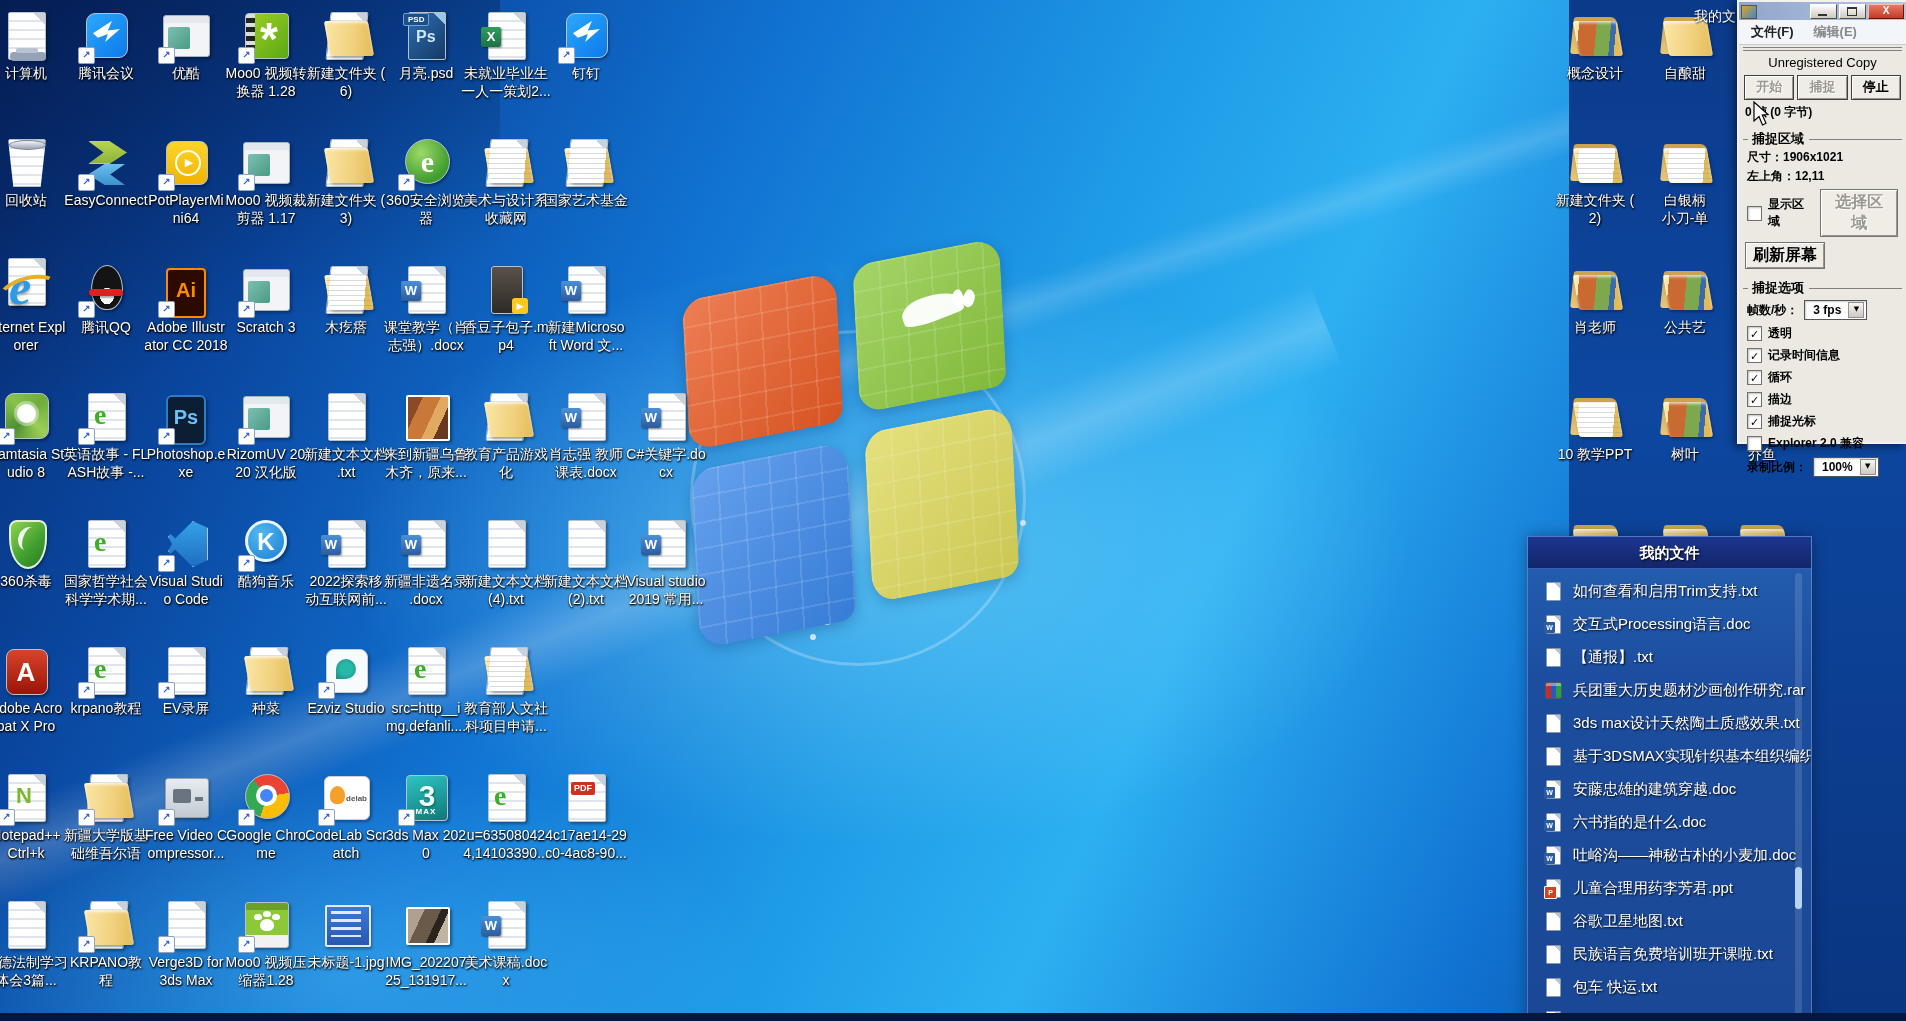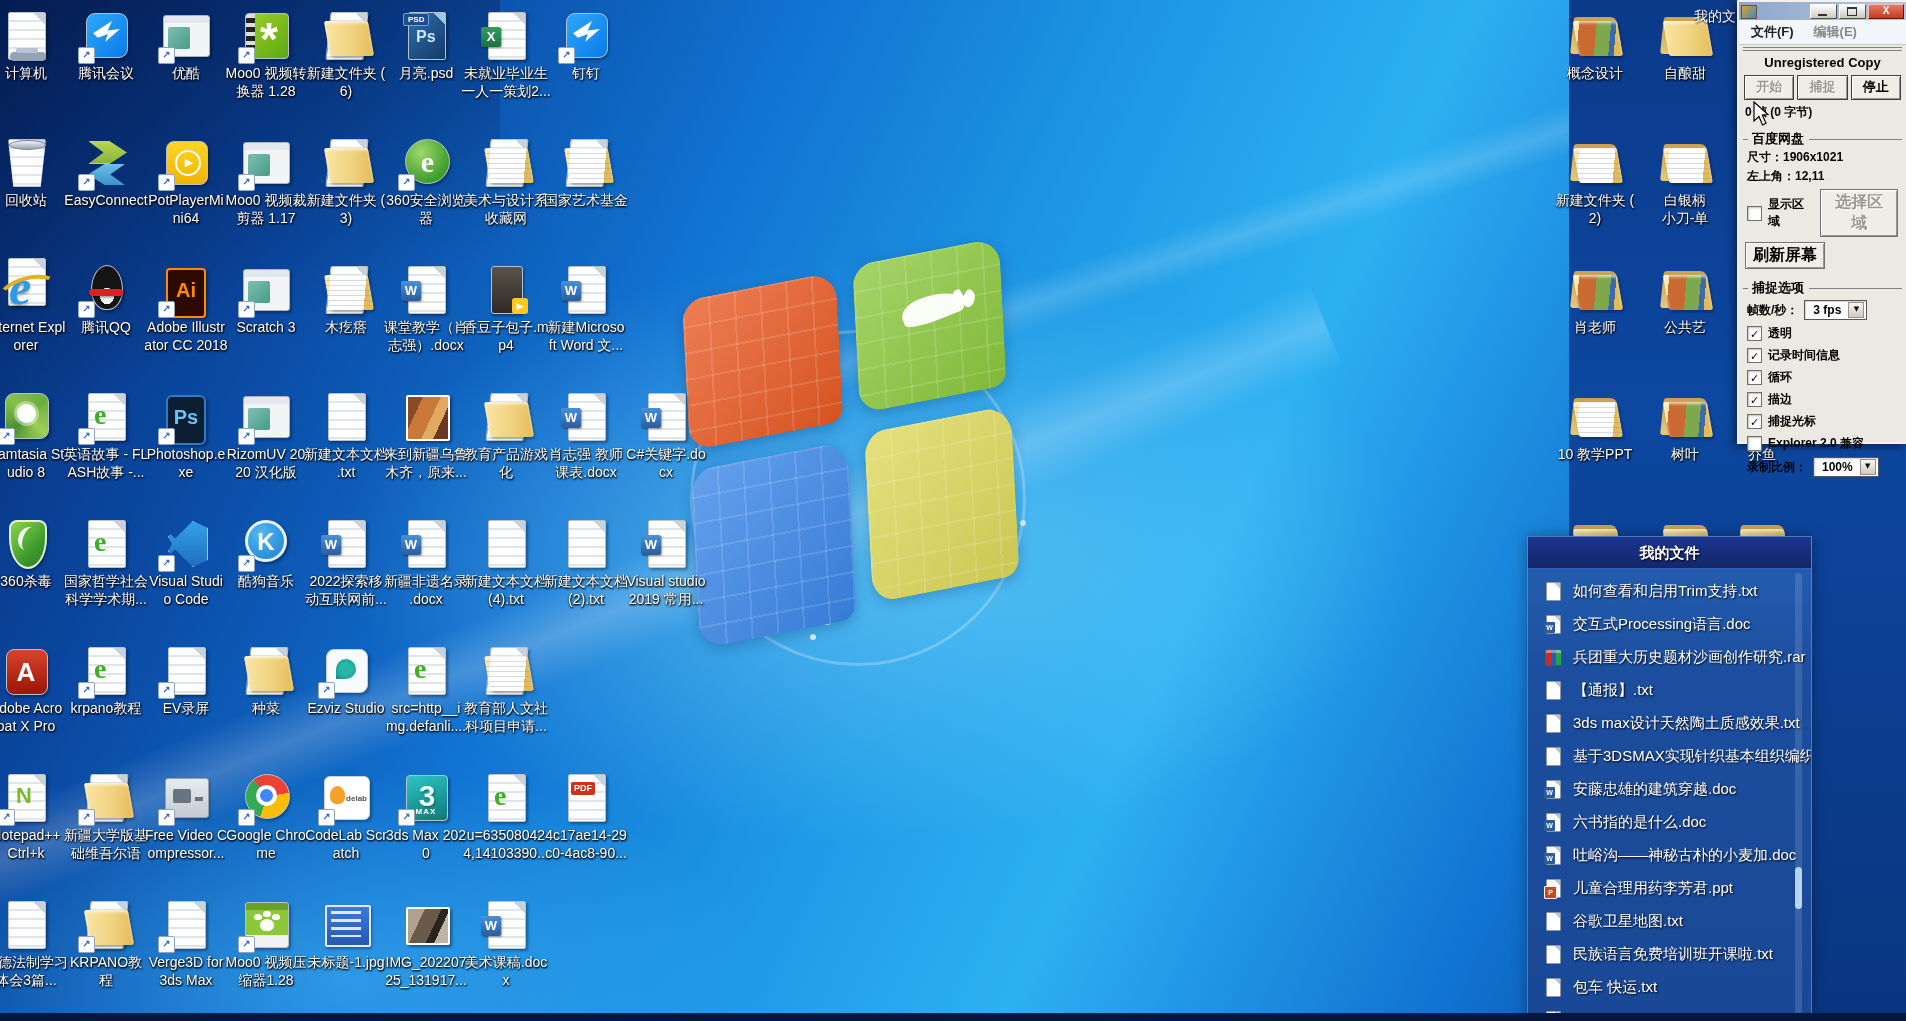--- a/index.html
+++ b/index.html
@@ -138,21 +138,21 @@
     border:2px solid #f4f2ec;border-right:none;box-shadow:-3px 3px 8px rgba(0,0,0,.45);box-sizing:border-box;color:#000}
   .titlebar{height:16px;background:linear-gradient(90deg,#8ea6cc,#b8c6e0);display:flex;align-items:flex-end;padding:1px 2px;gap:2px}
   .wicon{width:14px;height:12px;background:linear-gradient(135deg,#e8a020,#3a8ad0);border:1px solid #555;margin-right:auto}
   .tbtn{width:25px;height:13px;background:linear-gradient(#fdfdfb,#cdc9c0);border:1px solid #fff;border-right-color:#505050;border-bottom-color:#505050;position:relative}
   .tbtn-min::after{content:"";position:absolute;left:7px;bottom:2px;width:9px;border-bottom:2px solid #333}
   .tbtn-max::after{content:"";position:absolute;left:7px;top:2px;width:8px;height:6px;border:1px solid #333;border-top-width:2px}
   .tbtn-close{width:34px;background:linear-gradient(#e87a62,#c23b26);border-color:#f4c0b4 #6a1408 #6a1408 #f4c0b4;color:#fff;font:bold 10px/12px "Liberation Sans",sans-serif;text-align:center}
   .menubar{height:24px;background:#f2f6fb;border-bottom:1px solid #c8c8c8;display:flex;gap:20px;align-items:center;padding:0 12px;font-size:13px;font-weight:bold}
   .mi-file{color:#222}.mi-edit{color:#888}
   .rule2{border-top:1px solid #808080;margin:2px 4px 0}
-  .unreg{text-align:center;font-size:13px;font-weight:bold;padding:4px 0 2px}
+  .unreg{text-align:center;font-size:13px;font-weight:normal;padding:4px 0 2px}
   .btnrow{display:flex;gap:3px;padding:3px 5px 2px}
   .cbtn{flex:1;height:23px;background:#f0ede6;border:1px solid #404040;box-shadow:inset 1px 1px 0 #fff,inset -1px -1px 0 #9a958c;font-size:13px;font-weight:bold;line-height:21px;text-align:center;cursor:default}
   .cbtn.dis{color:#9a9890;text-shadow:1px 1px 0 #fff}
   .status{font-size:12px;font-weight:bold;padding:2px 6px}
   .gtitle{display:flex;align-items:center;font-size:13px;font-weight:bold;padding:0 4px;margin-top:7px}
   .gtitle::before{content:"";width:5px;border-top:1px solid #808080;margin-right:4px}
   .gtitle::after{content:"";flex:1;border-top:1px solid #808080;margin-left:5px}
   .iline{font-size:12px;font-weight:bold;padding:1px 8px}
   .ckrow{display:flex;align-items:center;gap:6px;padding:3px 8px 2px;font-size:12px;font-weight:bold}
   .cbx{width:13px;height:13px;background:#fff;border:1px solid #707070;box-shadow:inset 1px 1px 2px rgba(0,0,0,.25);flex:0 0 13px;text-align:center}
@@ -811,27 +811,27 @@
         <span class="fic fic-txt"></span>
         <span class="fname">如何查看和启用Trim支持.txt</span>
       </li>
 
       <li class="frow">
         <span class="fic fic-doc"></span>
         <span class="fname">交互式Processing语言.doc</span>
       </li>
 
       <li class="frow">
+        <span class="fic fic-txt"></span>
+        <span class="fname">【通报】.txt</span>
+      </li>
+
+      <li class="frow">
         <span class="fic fic-rar"></span>
         <span class="fname">兵团重大历史题材沙画创作研究.rar</span>
-      </li>
-
-      <li class="frow">
-        <span class="fic fic-txt"></span>
-        <span class="fname">【通报】.txt</span>
       </li>
 
       <li class="frow">
         <span class="fic fic-txt"></span>
         <span class="fname">3ds max设计天然陶土质感效果.txt</span>
       </li>
 
       <li class="frow">
         <span class="fic fic-txt"></span>
         <span class="fname">基于3DSMAX实现针织基本组织编织的...</span>
@@ -895,21 +895,21 @@
   <div class="rule2"></div>
   <div class="rule2"></div>
   <div class="unreg">Unregistered Copy</div>
   <div class="btnrow">
     <span class="cbtn dis">开始</span>
     <span class="cbtn dis">捕捉</span>
     <span class="cbtn">停止</span>
   </div>
   <div class="status">0 帧 (0 字节)</div>
 
-  <div class="gtitle">百度网盘</div>
+  <div class="gtitle">捕捉区域</div>
   <div class="iline"><span>尺寸：</span><span>1906x1021</span></div>
   <div class="iline"><span>左上角：</span><span>12,11</span></div>
   <div class="ckrow st-false">
     <span class="cbx"></span>
     <span>显示区域</span>
     <button class="sbtn dis">选择区域</button>
   </div>
   <div class="refrow"><button class="sbtn">刷新屏幕</button></div>
 
   <div class="gtitle">捕捉选项</div>

